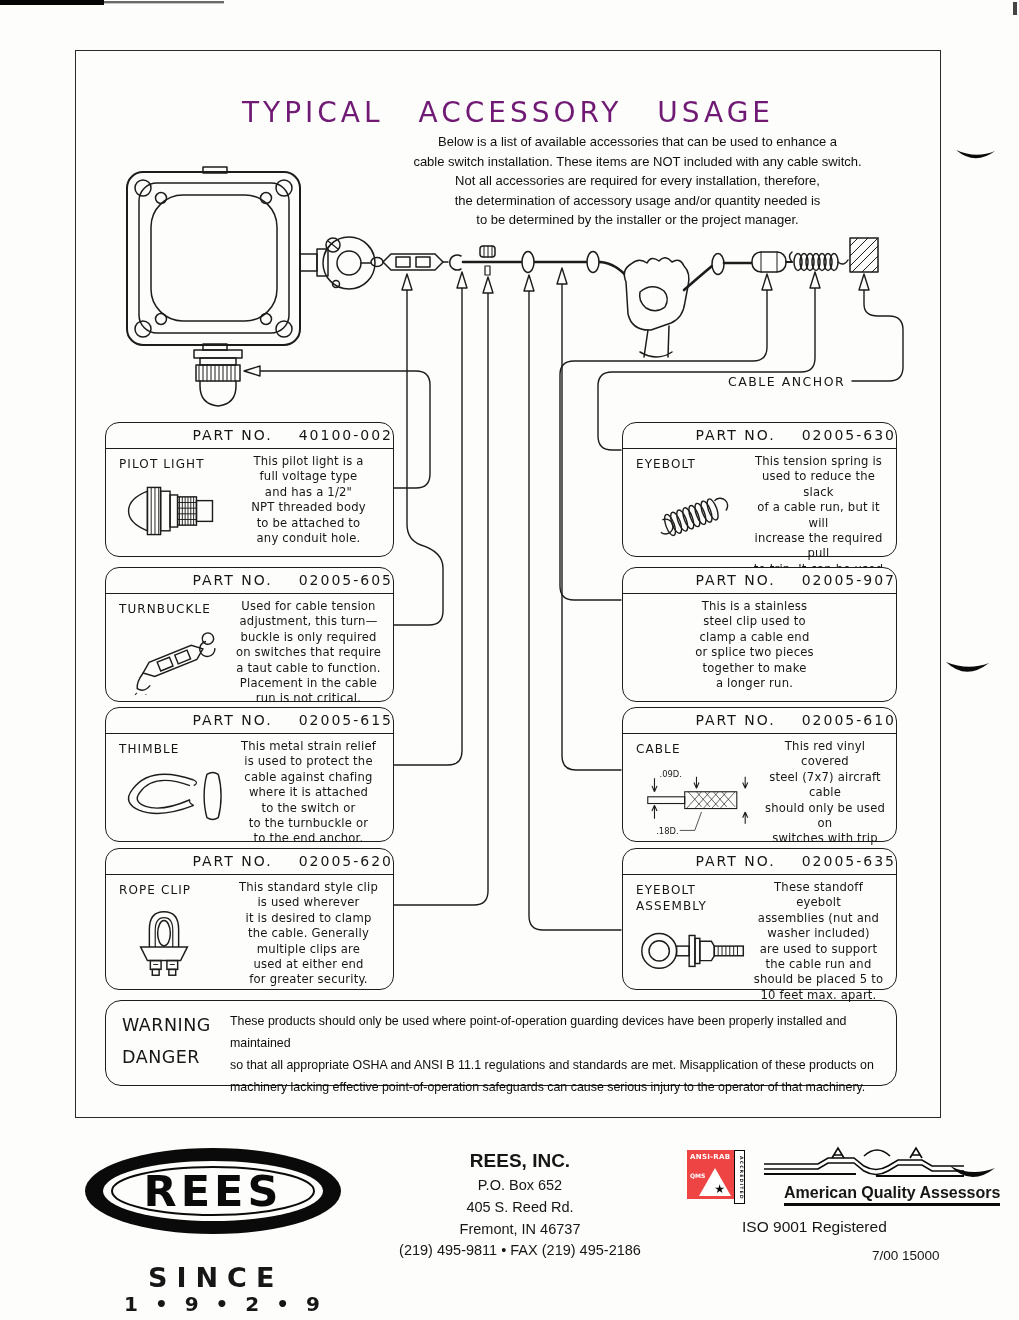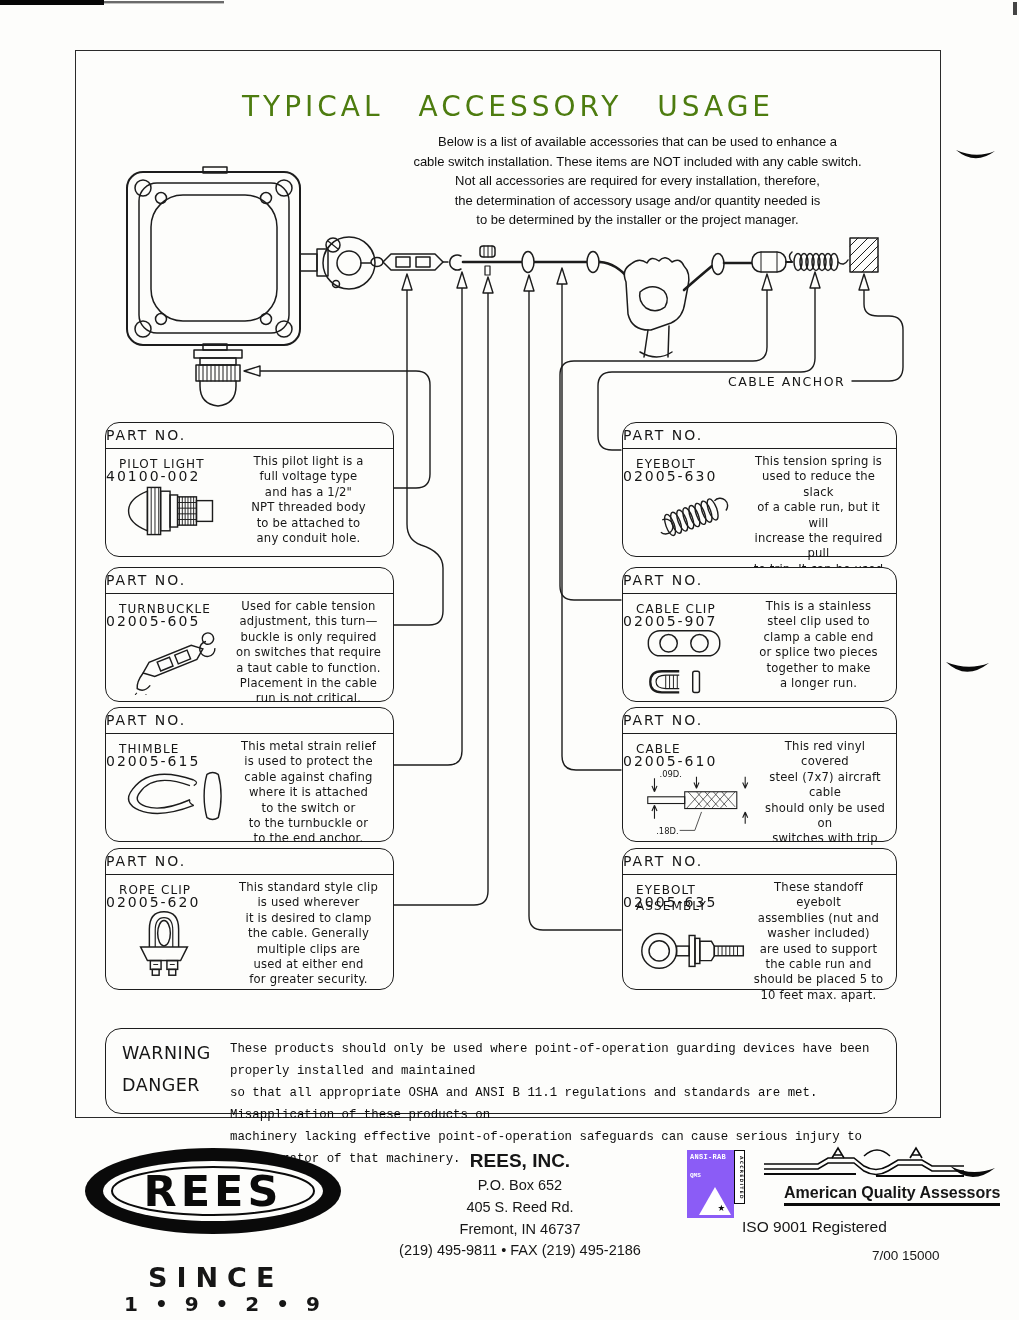--- a/index.html
+++ b/index.html
@@ -2,59 +2,59 @@
 <html><head>
 <meta charset="utf-8">
 <style>
   html,body{margin:0;padding:0;background:#e8e8e6;}
   #page{position:relative;width:1019px;height:1320px;background:#fdfdfb;margin:0 auto;
         font-family:"DejaVu Sans",sans-serif;color:#161616;overflow:hidden;}
   .abs{position:absolute;}
   
   #main-border{left:75px;top:50px;width:864px;height:1066px;border:1.6px solid #2a2a2a;}
   
-  #title{left:75px;top:90px;width:866px;text-align:center;font-size:28px;letter-spacing:4px;
-         word-spacing:22px;color:#4d7c0f;}
+  #title{left:75px;top:96px;width:866px;text-align:center;font-size:28px;letter-spacing:4px;
+         word-spacing:22px;color:#701a75;}
   #intro{left:400px;top:132px;width:475px;text-align:center;font-size:13px;line-height:1.5;
          font-family:"Liberation Sans",sans-serif;color:#101010;}
   
   #cable-anchor-label{left:728px;top:374px;font-size:12.5px;letter-spacing:1.5px;}
   
   .pbox{border:1.6px solid #1d1d1d;border-radius:14px;background:#fdfdfb;}
   .pbox .hd{height:25px;line-height:25px;border-bottom:1.6px solid #1d1d1d;display:flex;
-            justify-content:flex-start;gap:16px;font-size:14px;letter-spacing:2px;flex-direction:column;}
+            justify-content:flex-end;gap:26px;font-size:14px;letter-spacing:2px;}
   .pbox .bd{display:flex;}
   .p-left{width:115px;padding:7px 0 0 13px;flex:none;}
   .p-name{font-size:12px;letter-spacing:1.1px;line-height:1.35;}
   .p-icon{margin-top:6px;}
   .p-desc{flex:1;text-align:center;font-size:11.6px;line-height:1.33;letter-spacing:.2px;
           padding:5px 10px 0 0;}
   #box-pilot{left:105px;top:422px;width:287px;height:133px;}
   #box-turnbuckle{left:105px;top:567px;width:287px;height:133px;}
   #box-thimble{left:105px;top:707px;width:287px;height:133px;}
   #box-ropeclip{left:105px;top:848px;width:287px;height:140px;}
   #box-spring{left:622px;top:422px;width:273px;height:133px;}
   #box-cableclip{left:622px;top:567px;width:273px;height:133px;}
   #box-cable{left:622px;top:707px;width:273px;height:133px;}
   #box-eyebolt{left:622px;top:848px;width:273px;height:140px;}
   #box-eyebolt .p-name{width:86px;}
   
   #warnbox{left:105px;top:1000px;width:790px;height:84px;border:1.6px solid #1d1d1d;
-           border-radius:16px;display:flex;margin-top:28px;}
+           border-radius:16px;display:flex;}
   #warn-label{width:100px;padding:8px 0 0 16px;font-size:17.5px;letter-spacing:.5px;line-height:1.85;flex:none;}
-  #warn-text{flex:1;font-family:Liberation Mono, monospace;font-size:12.4px;line-height:1.78;
+  #warn-text{flex:1;font-family:Liberation Sans, sans-serif;font-size:12.4px;line-height:1.78;
              padding:9px 20px 0 8px;color:#0d0d0d;}
   
   #since{left:148px;top:1262px;font-size:27px;font-weight:bold;letter-spacing:9px;}
   #since-year{left:124px;top:1292px;font-size:20px;font-weight:bold;letter-spacing:5px;}
   #addr{left:375px;top:1150px;width:290px;text-align:center;font-family:"Liberation Sans",sans-serif;}
   #addr .co{font-size:19px;font-weight:bold;margin-bottom:3px;text-align:center;}
   #addr .ln{font-size:14.5px;line-height:1.5;}
   #ansirab{left:687px;top:1150px;width:60px;height:56px;display:flex;}
-  #ansirab .sq{width:47px;height:68px;background:#8b5cf6;color:#fff;position:relative;flex:none;font-family:Liberation Mono, monospace;}
+  #ansirab .sq{width:47px;height:49px;background:#ef4444;color:#fff;position:relative;flex:none;}
   #ansirab .t1{position:absolute;top:3px;left:3px;font-size:7px;font-weight:bold;letter-spacing:.3px;}
   #ansirab .t2{position:absolute;top:22px;left:3px;font-size:6px;font-weight:bold;}
   #ansirab .tri{position:absolute;right:3px;bottom:3px;width:0;height:0;
                 border-left:16px solid transparent;border-right:16px solid transparent;
                 border-bottom:28px solid #fff;}
   #ansirab .star{position:absolute;right:9px;bottom:3px;color:#090909;font-size:12px;}
   #ansirab .strip{width:11px;height:54px;border:1px solid #090909;box-sizing:border-box;
                   writing-mode:vertical-rl;font-size:4.6px;font-weight:bold;letter-spacing:1.1px;
                   text-align:center;padding-top:1px;background:#fff;}
   #iso{left:742px;top:1218px;font-size:15.5px;font-family:"Liberation Sans",sans-serif;}
@@ -313,32 +313,20 @@
       <div class="p-desc">This tension spring is<br>used to reduce the slack<br>of a cable run, but it will<br>increase the required pull<br>to trip. It can be used on<br>switches with trip forces<br>of 10 to 40 pounds.</div>
     </div>
   </div>
 
   <div class="abs pbox" id="box-cableclip">
     <div class="hd">
         <span>PART  NO.</span>
         <span>02005-907</span>
       </div>
     <div class="bd">
-      <div class="p-left">
-        <div class="p-name">CABLE CLIP</div>
-        <svg class="p-icon" width="98" height="82" viewBox="0 0 100 85" stroke="#1c1c1c" fill="none" stroke-width="1.5">
-          <rect x="12" y="8" width="74" height="26" rx="12"></rect>
-          <circle cx="33" cy="21" r="9"></circle>
-          <circle cx="65" cy="21" r="9"></circle>
-          <path d="M44,50 H26 Q14,50 14,61 Q14,72 26,72 H44" stroke-width="2.4"></path>
-          <path d="M44,54 H30 Q20,54 20,61 Q20,68 30,68 H44" stroke-width="1.2"></path>
-          <path d="M30,54 V68 M34,54 V68 M38,54 V68 M42,54 V68" stroke-width="1"></path>
-          <rect x="58" y="50" width="7" height="22" rx="2"></rect>
-        </svg>
-      </div>
       <div class="p-desc">This is a stainless<br>steel clip used to<br>clamp a cable end<br>or splice two pieces<br>together to make<br>a longer run.</div>
     </div>
   </div>
 
   <div class="abs pbox" id="box-cable">
     <div class="hd">
         <span>PART  NO.</span>
         <span>02005-610</span>
       </div>
     <div class="bd">

